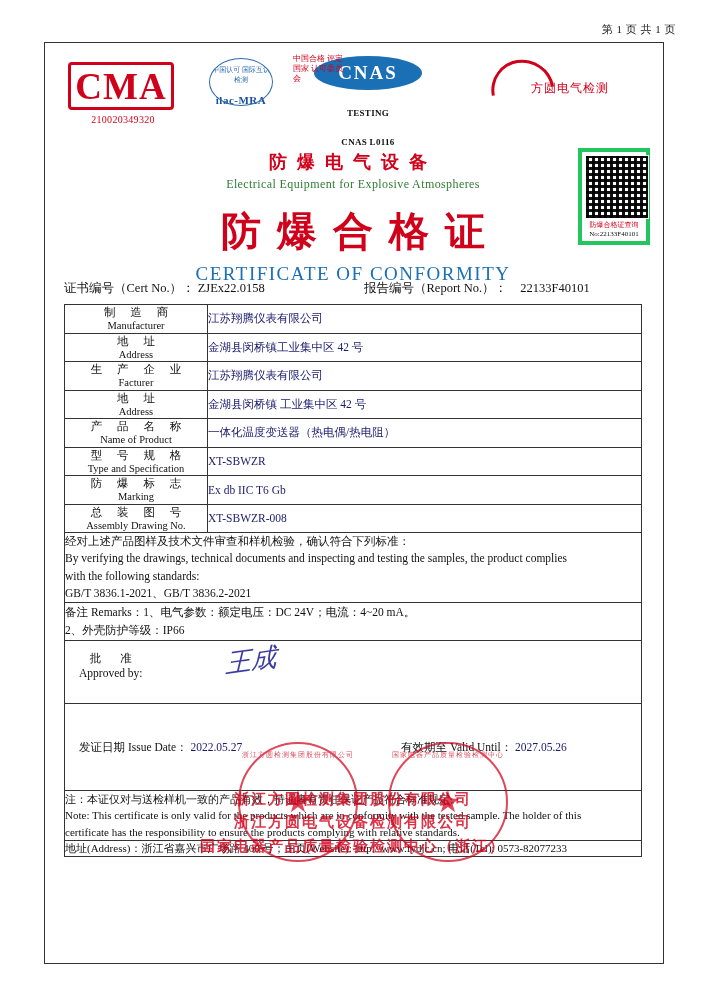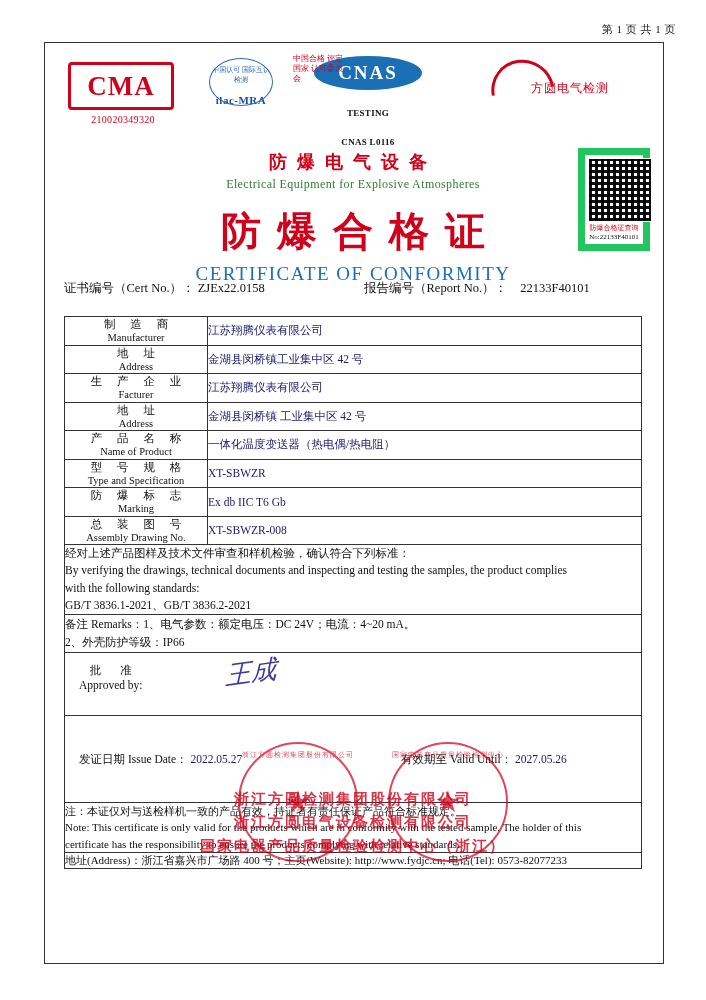--- a/index.html
+++ b/index.html
@@ -4,55 +4,55 @@
 <style>
   html,body{margin:0;padding:0;background:#ffffff;}
   body{width:706px;height:1000px;font-family:"Liberation Serif",serif;color:#111;position:relative;overflow:hidden;}
   .page{position:relative;width:706px;height:1000px;}
   .page-num{position:absolute;right:30px;top:22px;font-size:11px;color:#222;letter-spacing:.5px;}
   .outer-border{position:absolute;left:44px;top:42px;width:618px;height:920px;border:1px solid #333;}
   
   .logos{position:absolute;left:58px;top:56px;width:592px;height:76px;}
   .cma{position:absolute;left:10px;top:6px;width:110px;}
   .cma-box{width:100px;height:42px;border:3px solid #d0021b;border-radius:4px;display:flex;align-items:center;justify-content:center;}
-  .cma-text{font-family:"Liberation Serif",serif;font-size:27px;font-weight:bold;color:#d0021b;letter-spacing:1px;}
+  .cma-text{font-family:"Liberation Serif",serif;font-size:37px;font-weight:bold;color:#d0021b;letter-spacing:1px;}
   .cma-no{font-size:10px;color:#d0021b;margin-top:4px;text-align:center;letter-spacing:.3px;}
   .ilac{position:absolute;left:135px;top:2px;width:96px;height:62px;text-align:center;}
   .ilac-circle{width:62px;height:46px;margin:0 auto;border-radius:50%;border:1px solid #2a6bb5;position:relative;overflow:hidden;}
   .ilac-circle span{position:absolute;left:0;right:0;top:6px;font-size:7px;color:#2a6bb5;}
   .ilac-label{font-size:11px;font-weight:bold;color:#1b4f9c;letter-spacing:.5px;margin-top:-12px;}
   .cnas{position:absolute;left:245px;top:0px;width:130px;text-align:center;}
   .cnas-oval{width:108px;height:34px;margin:0 auto;border-radius:50%;background:#1b6fb5;color:#fff;font-size:19px;font-weight:bold;letter-spacing:2px;line-height:34px;}
   .cnas-sub{font-size:9px;font-weight:bold;color:#111;margin-top:18px;line-height:1.25;letter-spacing:.3px;}
   .cnas-cn{position:absolute;left:-10px;top:-2px;font-size:8px;color:#d0021b;line-height:1.25;text-align:left;width:54px;}
   .fy{position:absolute;left:415px;top:2px;width:160px;height:62px;}
   .fy-swoosh{position:absolute;left:18px;top:2px;width:58px;height:56px;border:3px solid #d0021b;border-radius:50%;border-right-color:transparent;border-bottom-color:transparent;transform:rotate(35deg);}
   .fy-text{position:absolute;left:58px;top:22px;font-size:12px;color:#d0021b;letter-spacing:1px;white-space:nowrap;}
   
   .qr-box{position:absolute;right:56px;top:148px;width:72px;}
   .qr{width:62px;height:62px;margin:0 auto;background:
      repeating-linear-gradient(90deg,#111 0 3px,#fff 3px 6px),
      repeating-linear-gradient(0deg,#111 0 3px,transparent 3px 6px);
      background-blend-mode:multiply;border:1px solid #fff;}
   .qr-cap{font-size:7px;color:#d0021b;text-align:center;line-height:1.3;margin-top:2px;}
   .qr-no{font-size:7px;color:#111;text-align:center;}
-  .qr-frame{border:7px solid #22c55e;padding:3px;}
+  .qr-frame{border:4px solid #22c55e;padding:3px;}
   
   .title-wrap{position:absolute;left:0;right:0;top:150px;text-align:center;}
   .t-cn1{font-size:18px;color:#d0021b;letter-spacing:10px;font-family:"DejaVu Sans",sans-serif;font-weight:bold;}
   .t-en1{font-size:12px;color:#2e7d32;letter-spacing:.4px;margin-top:3px;font-family:"Liberation Serif",serif;}
   .t-cn2{font-size:40px;color:#d0021b;font-weight:bold;letter-spacing:16px;margin-top:12px;font-family:"DejaVu Sans",sans-serif;text-indent:16px;}
   .t-en2{font-size:19px;color:#1b6fb5;letter-spacing:1.5px;margin-top:4px;}
   
   .certline{position:absolute;left:64px;top:280px;width:580px;font-size:12.5px;}
   .certline .lbl{display:inline-block;}
   .certline .val{display:inline-block;font-family:"Liberation Serif",serif;}
   .certline .right{position:absolute;left:300px;top:0;}
   
-  table.main{position:absolute;left:64px;top:316px;width:578px;border-collapse:collapse;font-size:11.5px;}
+  table.main{position:absolute;left:64px;top:304px;width:578px;border-collapse:collapse;font-size:11.5px;}
   table.main td{border:1px solid #333;padding:0;vertical-align:middle;}
   td.lab{width:142px;text-align:center;line-height:1.25;padding:4px 2px;}
   td.lab .cn{letter-spacing:6px;text-indent:6px;display:block;}
   td.lab .en{display:block;font-size:10.5px;}
   td.val{padding:5px 8px;color:#1a1a6e;font-size:11.5px;}
   td.block{padding:6px 8px;line-height:1.5;font-size:11.5px;}
   td.block .cn{display:block;}
   td.block .en{display:block;}
   .rm{padding:6px 8px;line-height:1.6;font-size:11.5px;}
   

